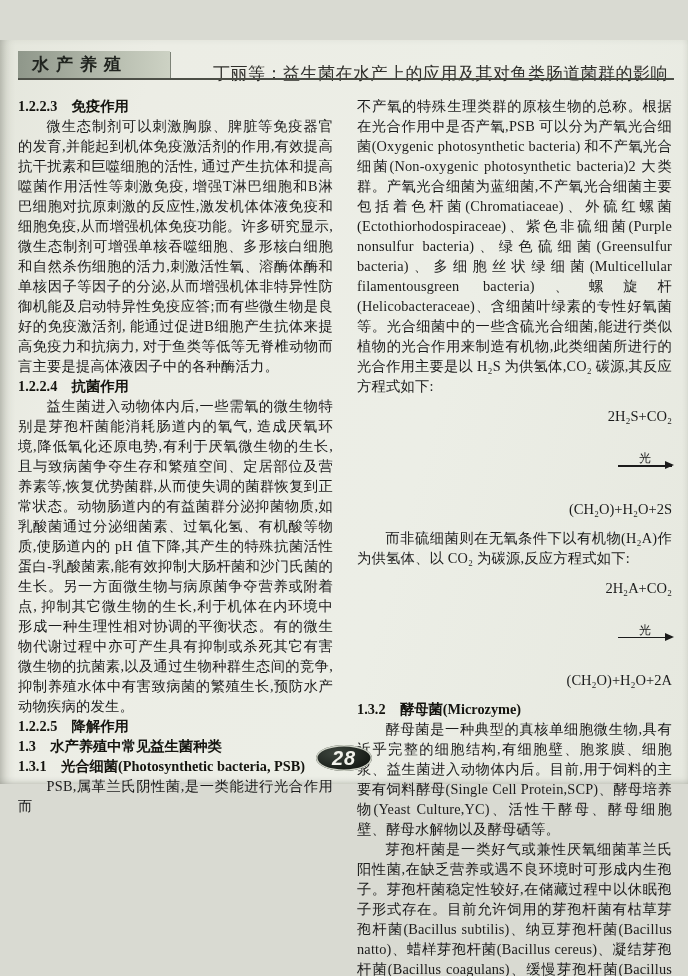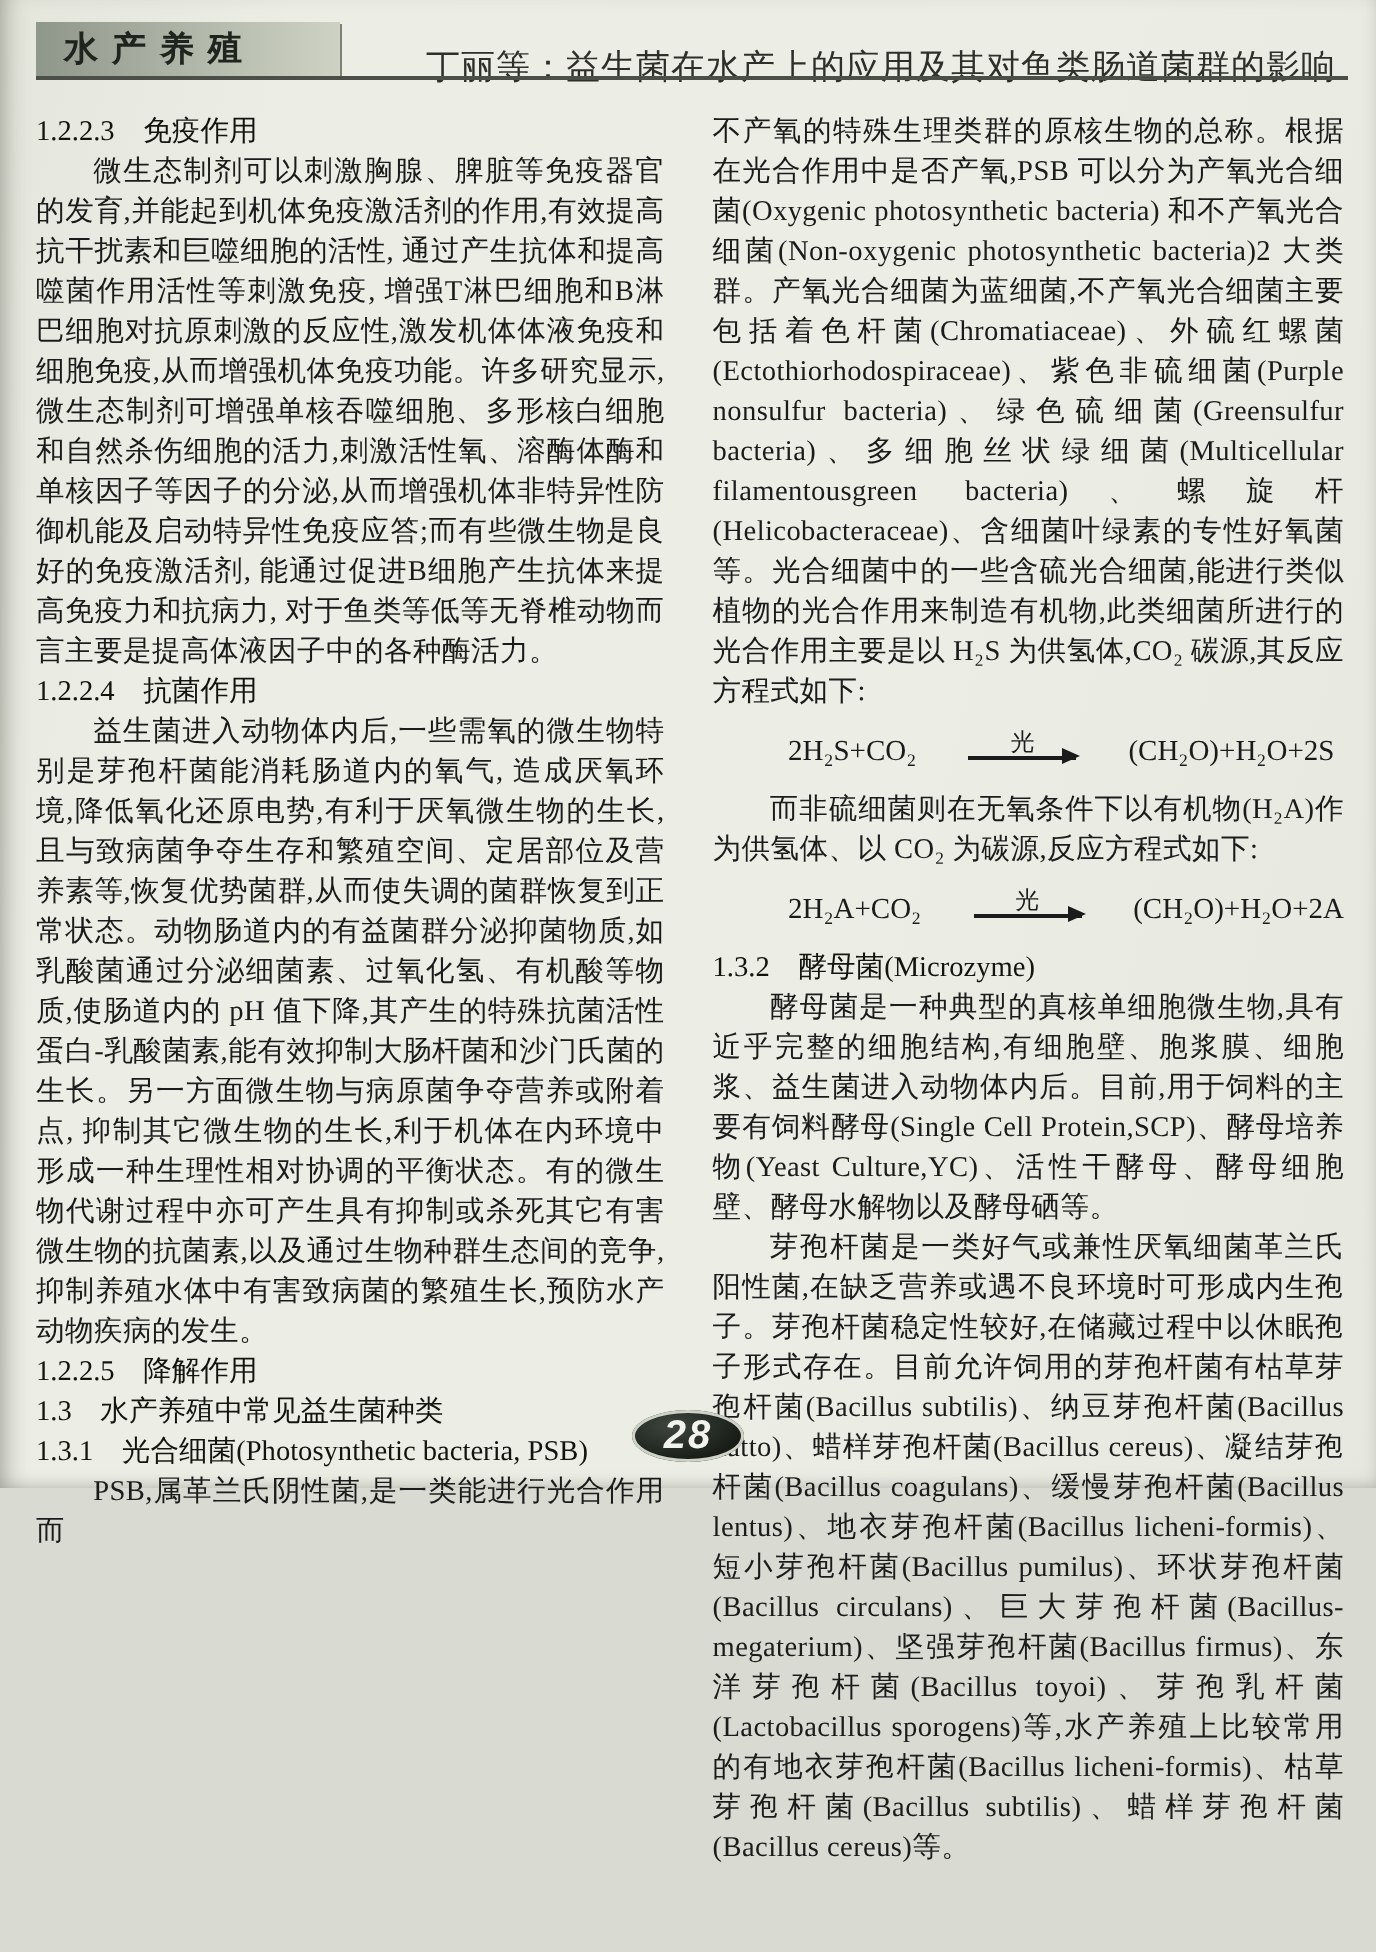--- a/index.html
+++ b/index.html
@@ -9,20 +9,21 @@
     font-family:"Liberation Serif","DejaVu Serif",serif;
     overflow:hidden;
   }
   .page{
     position:relative;
     width:688px;height:744px;
     background:linear-gradient(105deg,#e4e6dc 0%,#ecede5 18%,#eceee6 60%,#e6e8df 100%);
     box-shadow:inset 10px 0 14px -10px #8a8c82, inset -4px -6px 10px -8px #9a9c92;
     color:#1b1b1b;
     box-sizing:border-box;
+    margin-top:40px;
   }
   
   .header{position:absolute;top:0;left:0;right:0;height:44px;}
   .journal-tag{
     position:absolute;left:18px;top:11px;
     width:152px;height:27px;line-height:27px;
     background:linear-gradient(to right,#8f978a,#b9bfb1 65%,#cdd2c4);
     box-shadow:1px 1px 0 #7d8277;
     font-size:17px;font-weight:700;letter-spacing:7px;
     padding-left:14px;box-sizing:border-box;
@@ -35,28 +36,28 @@
   .header-rule{
     position:absolute;left:18px;right:14px;top:38px;
     height:2px;background:#4c4f47;
   }
   
   .columns{
     position:absolute;top:56px;left:18px;right:16px;bottom:48px;
     display:flex;gap:24px;
   }
   .col{flex:1 1 0;font-size:14.3px;line-height:20px;text-align:justify;}
-  .heading{font-weight:400;text-indent:0;margin:0;color:#14140f;}
+  .heading{font-weight:700;text-indent:0;margin:0;color:#14140f;}
   .para{margin:0;text-indent:2em;letter-spacing:0.2px;}
   .para.no-indent{text-indent:0;}
   
   .equation{
-    display:flex;align-items:flex-start;gap:26px;
+    display:flex;align-items:flex-end;gap:26px;
     padding-left:2.6em;margin:10px 0 8px 0;
-    font-size:14.5px;white-space:nowrap;
+    font-size:14.5px;white-space:nowrap;flex-direction:column;
   }
   .eq-side{padding-bottom:1px;}
   .eq-arrow{
     display:inline-flex;flex-direction:column;align-items:center;
     transform:translateY(-1px);
   }
   .eq-cond{font-size:12px;line-height:13px;}
   .arrow-line{position:relative;display:block;width:54px;height:1.6px;background:#1b1b1b;margin-bottom:5px;}
   .arrow-line::after{
     content:"";position:absolute;right:-2px;top:-3.6px;

